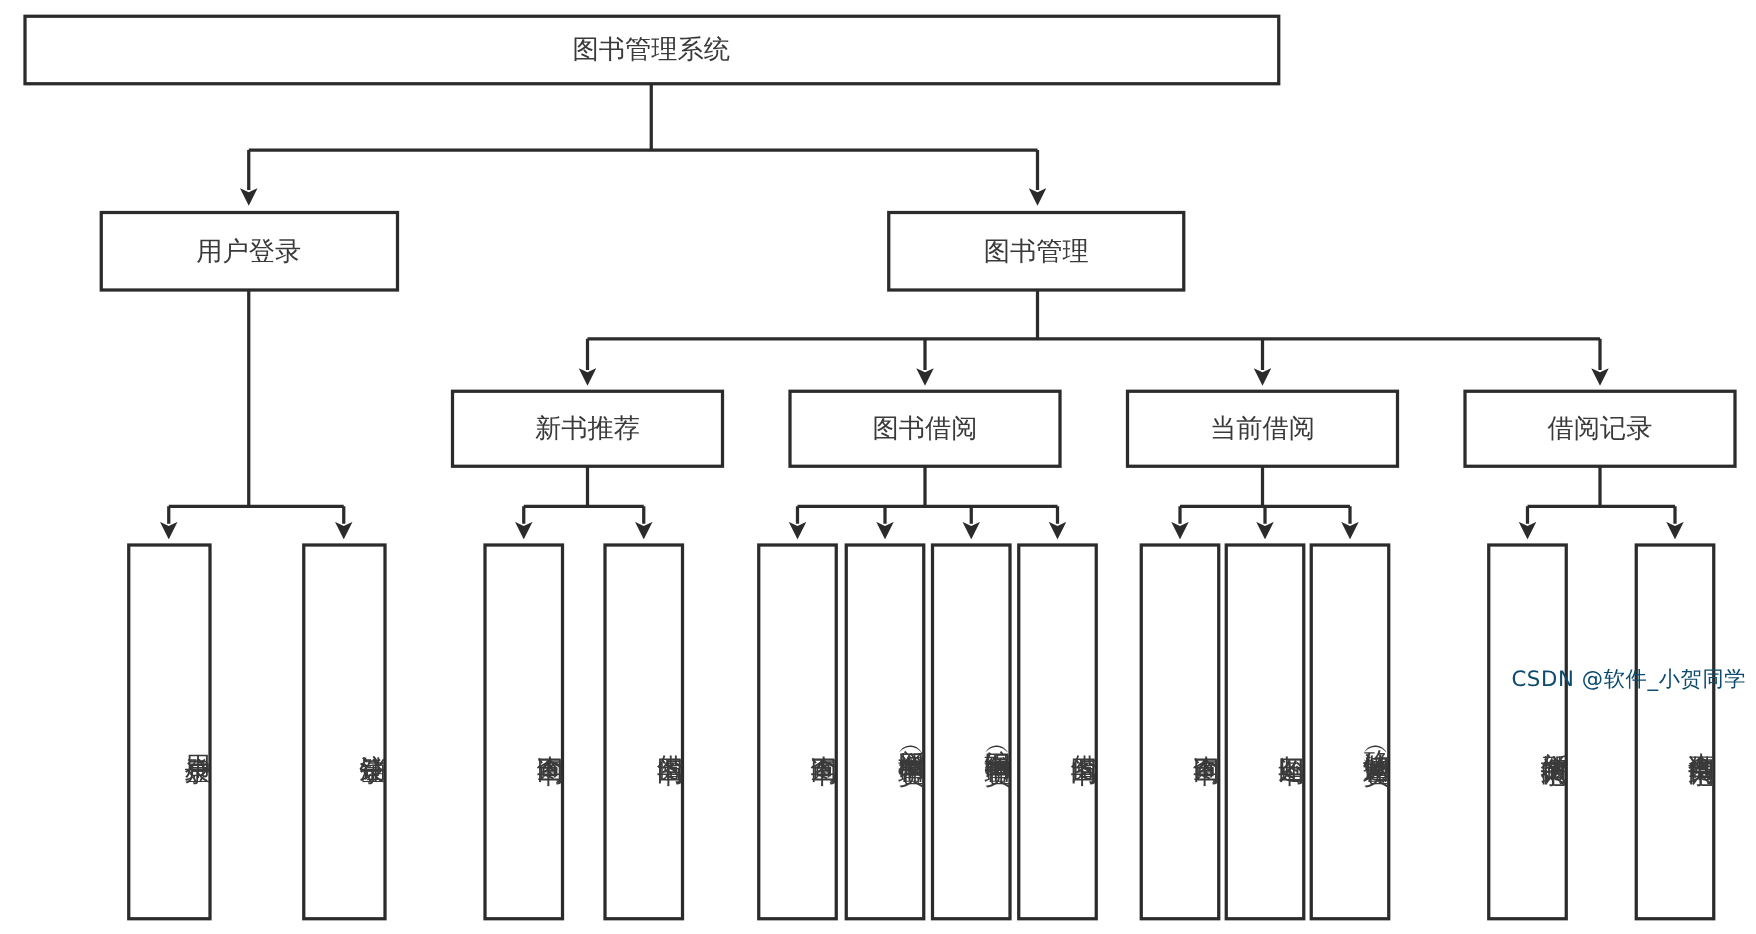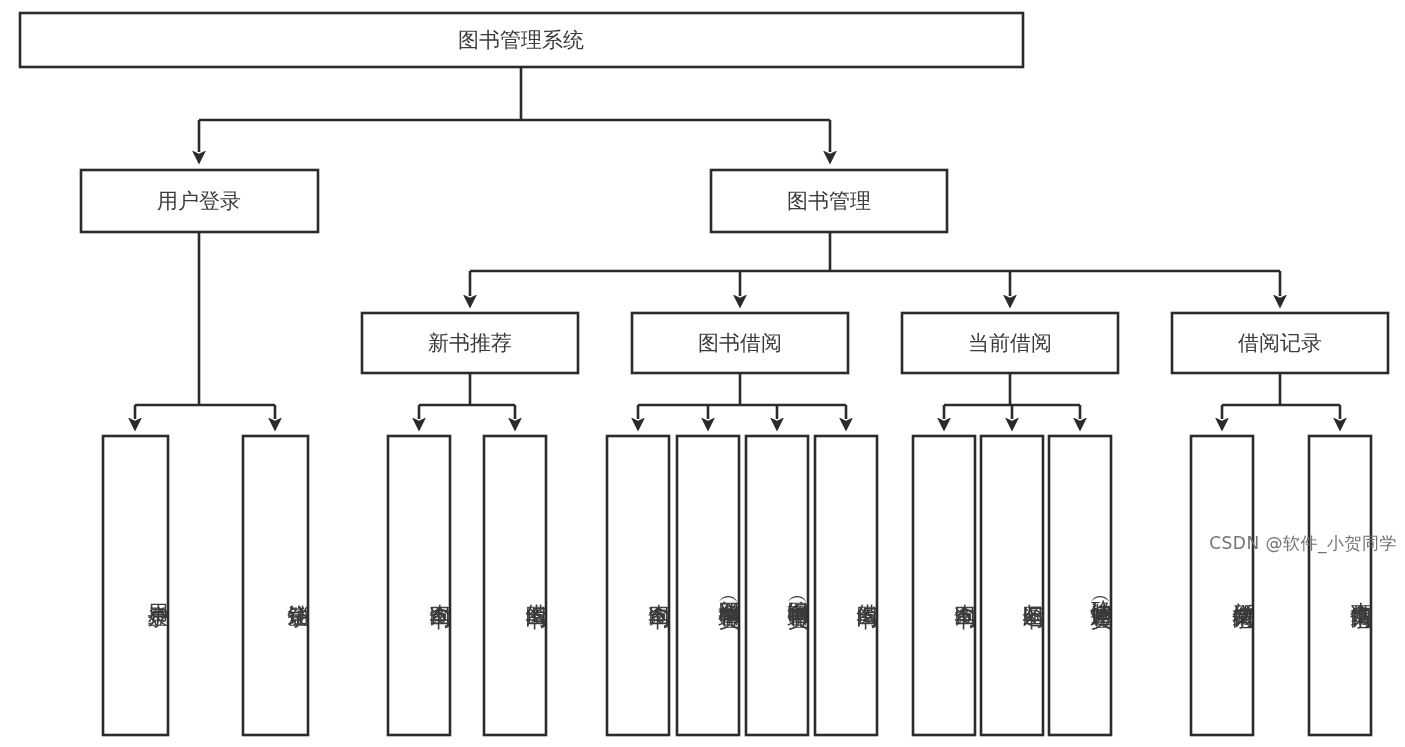--- a/index.html
+++ b/index.html
@@ -63,21 +63,21 @@
     letter-spacing: 1.5px;
     white-space: nowrap;
     pointer-events: none;
   }
   .watermark {
     position: absolute;
     right: 8px;
     bottom: 6px;
     font-family: "DejaVu Sans", "Liberation Sans", sans-serif;
     font-size: 17px;
-    color: #737373;
+    color: #0c4a6e;
     letter-spacing: 0.5px;
     user-select: none;
   }
 </style>
 </head>
 <body>
 
 <div id="diagram-root">
 
   <svg class="diagram-svg" viewBox="0 0 1405 747">

